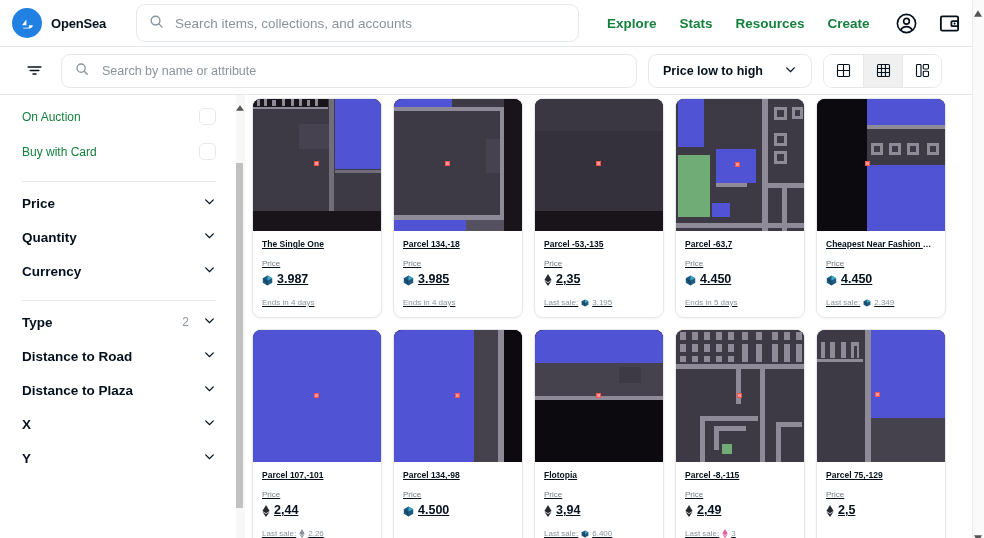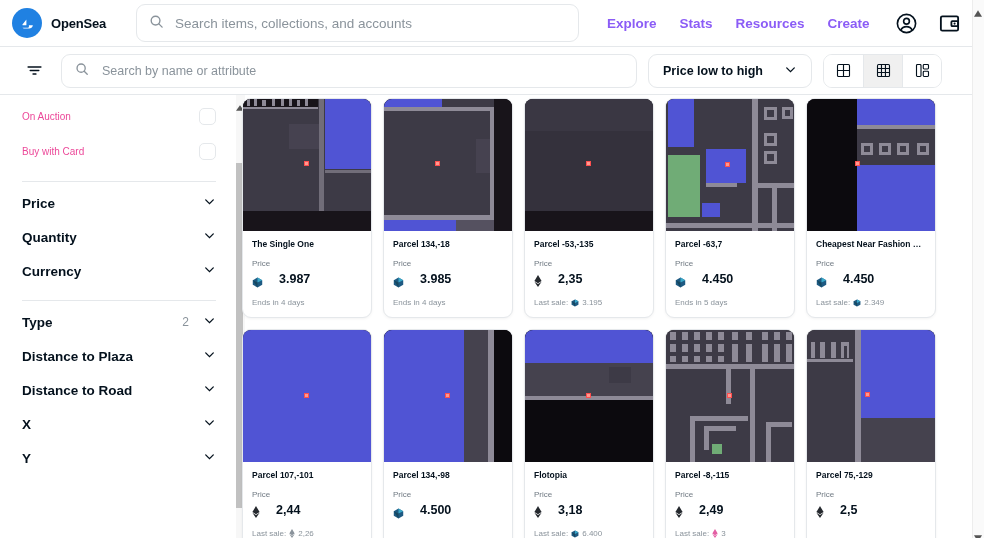--- a/index.html
+++ b/index.html
@@ -41,21 +41,21 @@
     padding: 0 12px; gap: 9px;
   }
   .topsearch input {
     border: none; outline: none; background: transparent;
     font-family: "Liberation Sans", sans-serif;
     font-size: 13.5px; color: #04111d; width: 100%;
   }
   .topsearch input::placeholder { color: #8a939b; }
 
   .navlinks { display: flex; align-items: center; gap: 23px; margin-left: 28px; }
-  .navlink { font-size: 13.5px; font-weight: bold; color: #8b5cf6; cursor: pointer; white-space: nowrap; }
+  .navlink { font-size: 13.5px; font-weight: bold; color: #15803d; cursor: pointer; white-space: nowrap; }
   .navicons { display: flex; align-items: center; gap: 18px; margin-left: 24px; }
   .navicon { width: 25px; height: 25px; display: flex; align-items: center; justify-content: center; cursor: pointer; }
 
   
   .filterbar {
     position: absolute; left: 0; top: 47px;
     width: 972px; height: 48px;
     background: #fff;
     border-bottom: 1px solid #e5e8eb;
     display: flex; align-items: center;
@@ -98,21 +98,21 @@
     width: 236px; height: 443px;
     background: #fff; overflow: hidden;
     padding: 0 20px 0 22px;
     z-index: 10;
   }
   .sb-check-row {
     height: 35px; display: flex; align-items: center; justify-content: space-between;
     cursor: pointer;
   }
   .sb-check-row:first-child { margin-top: 4px; }
-  .sb-check-label { font-size: 10px; color: #ec4899; }
+  .sb-check-label { font-size: 12px; color: #15803d; }
   .sb-checkbox {
     width: 17px; height: 17px; border: 1.6px solid #e5e8eb; border-radius: 5px; background: #fff;
   }
   .sb-divider { height: 1px; background: #e5e8eb; margin: 12px 0 4px 0; }
   .sb-row {
     height: 34px; display: flex; align-items: center; justify-content: space-between;
     cursor: pointer;
   }
   .sb-row-label { font-size: 13.5px; font-weight: bold; color: #04111d; }
   .sb-row-right { display: flex; align-items: center; gap: 14px; }
@@ -124,42 +124,43 @@
     border-left: 1px solid #eee;
   }
   .sb-scrollthumb {
     position: absolute; left: 236px; top: 163px;
     width: 7px; height: 345px; background: #c1c1c1; border-radius: 0;
   }
   .sb-arrow-up { position: absolute; left: 236px; top: 97px; width: 8px; height: 6px; }
 
   
   .grid {
-    position: absolute; left: 234px; top: 95px;
+    position: absolute; left: 244px; top: 95px;
     width: 722px; height: 443px;
     overflow: hidden;
     padding: 1px 0 0 0;
+    text-decoration: underline;
   }
   .grid-inner { display: flex; flex-wrap: wrap; gap: 11px; padding: 2px 0 0 8px; }
   .card {
     width: 130px; background: #fff;
     border: 1px solid #e5e8eb; border-radius: 9px;
     overflow: hidden; cursor: pointer;
     box-shadow: 0 1px 3px rgba(0,0,0,0.05);
     flex: 0 0 auto;
   }
   .card-img { width: 128px; height: 132px; position: relative; overflow: hidden; background: #16161a; }
   .card-body { padding: 8px 9px 10px 9px; }
   .card-title {
     font-size: 8.5px; font-weight: bold; color: #04111d;
     white-space: nowrap; overflow: hidden; text-overflow: ellipsis;
     margin-bottom: 10px;
   }
   .card-pricelabel { font-size: 8px; color: #707a83; margin-bottom: 4px; }
-  .card-price { display: flex; align-items: center; gap: 16px; margin-bottom: 12px; }
+  .card-price { display: flex; gap: 4px; margin-bottom: 12px; }
   .card-price-val { font-size: 12.5px; font-weight: bold; color: #04111d; }
   .card-foot { font-size: 8px; color: #8a939b; display: flex; align-items: center; gap: 3px; white-space: nowrap; }
 
   
   .cur { flex: 0 0 auto; display: inline-block; }
   .cur-mana { width: 11px; height: 11px; }
   .cur-eth { width: 8px; height: 12px; }
   .cur-mana-sm { width: 8px; height: 8px; }
   .cur-eth-sm { width: 6px; height: 9px; }
 
@@ -340,31 +341,31 @@
       <span class="sb-row-right">
         <span class="sb-count">2</span>
         <span>
           <svg width="13" height="13" viewBox="0 0 24 24" fill="none" stroke="#04111d" stroke-width="2.4" stroke-linecap="round">
               <polyline points="5,9 12,16 19,9"></polyline>
             </svg>
         </span>
       </span>
     </div>
     <div class="sb-row">
-      <span class="sb-row-label">Distance to Plaza</span>
+      <span class="sb-row-label">Distance to Road</span>
       <span class="sb-row-right">
         <span>
           <svg width="13" height="13" viewBox="0 0 24 24" fill="none" stroke="#04111d" stroke-width="2.4" stroke-linecap="round">
               <polyline points="5,9 12,16 19,9"></polyline>
             </svg>
         </span>
       </span>
     </div>
     <div class="sb-row">
-      <span class="sb-row-label">Distance to Road</span>
+      <span class="sb-row-label">Distance to Plaza</span>
       <span class="sb-row-right">
         <span>
           <svg width="13" height="13" viewBox="0 0 24 24" fill="none" stroke="#04111d" stroke-width="2.4" stroke-linecap="round">
               <polyline points="5,9 12,16 19,9"></polyline>
             </svg>
         </span>
       </span>
     </div>
     <div class="sb-row">
       <span class="sb-row-label">X</span>
@@ -663,21 +664,21 @@
         <div class="card-body">
           <div class="card-title">Flotopia</div>
           <div class="card-pricelabel">Price</div>
           <div class="card-price">
             <span class="cur cur-eth">
               <svg width="8" height="12" viewBox="0 0 12 19">
                   <polygon points="6,0 11.7,9.6 6,13 0.3,9.6" fill="#25292e"></polygon>
                   <polygon points="6,14.2 11.7,10.8 6,19 0.3,10.8" fill="#25292e"></polygon>
                 </svg>
             </span>
-            <span class="card-price-val">3,18</span>
+            <span class="card-price-val">3,94</span>
           </div>
           <div class="card-foot">
             <span>Last sale:</span>
             <span class="cur cur-mana-sm">
               <svg width="8" height="8" viewBox="0 0 20 20">
                   <polygon points="10,1 18.6,5.8 18.6,14.2 10,19 1.4,14.2 1.4,5.8" fill="#1e5a82"></polygon>
                   <polygon points="10,1 18.6,5.8 10,10" fill="#3aa9c9"></polygon>
                   <polygon points="1.4,5.8 10,10 10,19" fill="#16475f"></polygon>
                 </svg>
             </span>

